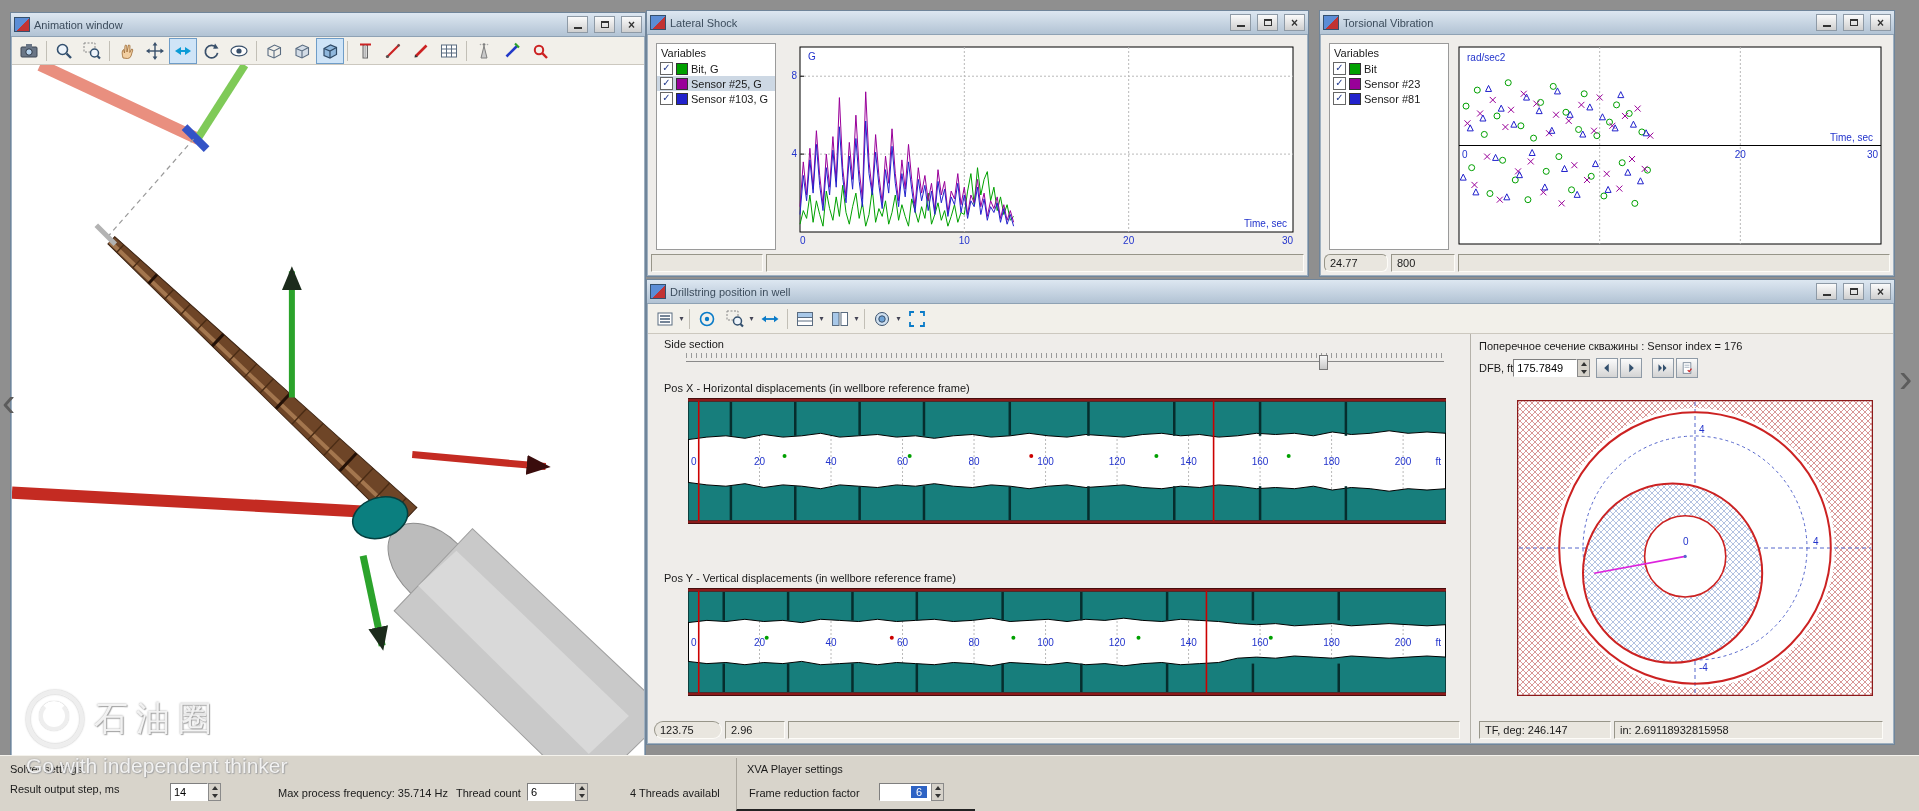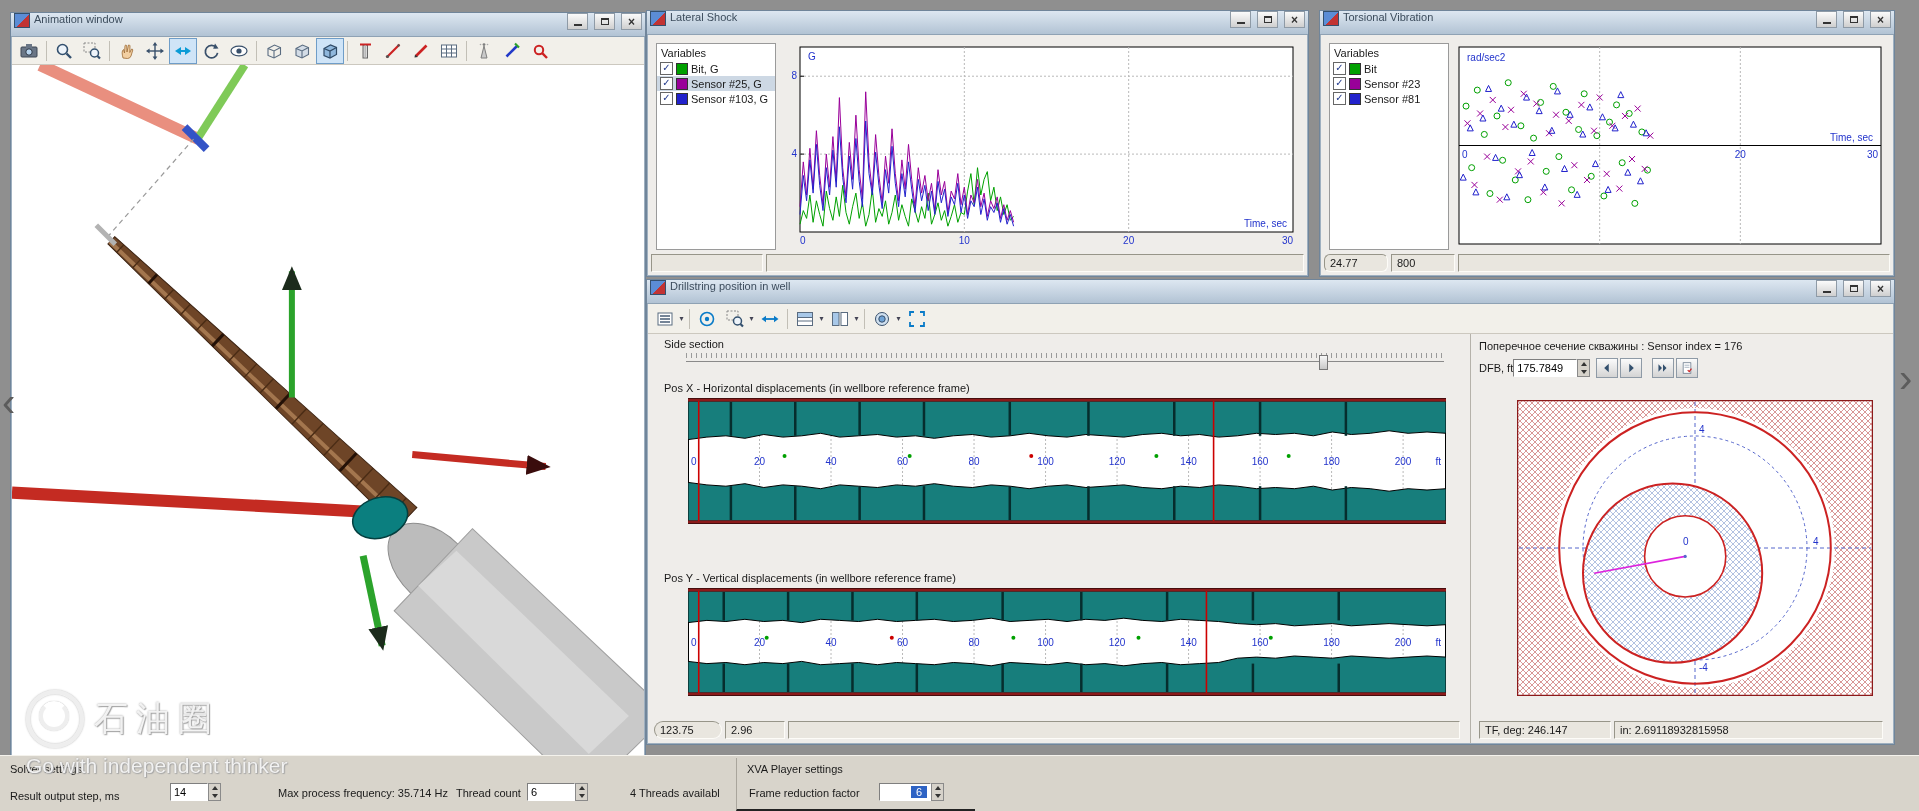--- a/index.html
+++ b/index.html
@@ -1,18 +1,18 @@
 <!DOCTYPE html>
 <html><head>
 <meta charset="utf-8">
 <style>
   html,body{margin:0;padding:0;width:1919px;height:811px;overflow:hidden;
     background:#8f8f8f;font-family:"Liberation Sans",sans-serif;font-size:11px;color:#1a1a1a;position:relative}
   .win{position:absolute;border:1px solid #70859a;background:#efedea;box-shadow:0 0 0 1px #9fb0c0 inset}
-  .titlebar{position:absolute;left:0;top:0;right:0;height:24px;display:flex;gap:4px;
+  .titlebar{position:absolute;left:0;top:0;right:0;height:24px;display:flex;align-items:center;gap:4px;
     padding:0 3px;background:linear-gradient(#dde7f1,#b2c3d4);border-bottom:1px solid #8fa2b4;box-sizing:border-box}
   .tb-ic{width:14px;height:13px;border:1px solid #34506e;background:linear-gradient(135deg,#5b8dd6 55%,#c23333 55%);flex:0 0 auto}
   .title{flex:1;color:#3c4c5c;font-size:11px;white-space:nowrap;overflow:hidden}
   .wbtn{width:19px;height:15px;margin-left:2px;background:linear-gradient(#fbfbfb,#cfcfcf);border:1px solid #8e9aa6;
     display:flex;align-items:center;justify-content:center;flex:0 0 auto;cursor:default}
   .g-min{display:block;width:8px;height:2px;background:#333;margin-top:7px}
   .g-max{display:block;width:8px;height:7px;border:1px solid #333;border-top-width:2px;box-sizing:border-box}
   .g-close{font-size:12px;font-weight:bold;color:#333;line-height:1}
   .client{position:absolute;left:1px;right:1px;top:24px;bottom:1px}
   .toolbar{position:absolute;left:0;right:0;top:0;height:28px;background:#f2f0ea;border-bottom:1px solid #ccc8bf;
@@ -719,21 +719,21 @@
       <div class="statusbar" id="cs-status" style="left:8px;right:8px;bottom:4px;height:18px">
           <span class="scell" style="width: 120px;">TF, deg: 246.147</span>
           <span class="scell" style="flex: 1 1 0%;">in: 2.69118932815958</span>
         </div>
     </div>
   </div>
 </div>
 
 <div class="bp">
   <div class="lbl" style="left:10px;top:7px">Solver settings</div>
-  <div class="lbl" style="left:10px;top:34px">Result output step, ms</div>
+  <div class="lbl" style="left:10px;top:27px">Result output step, ms</div>
   <input class="field" style="position: absolute; left: 170px; top: 27px; width: 30px;" readonly="" value="14">
   <span class="spin" style="position:absolute;left:208px;top:27px">
       <i class="up"></i>
       <i class="dn"></i>
     </span>
   <div class="lbl" style="left:278px;top:31px">Max process frequency: 35.714 Hz</div>
   <div class="lbl" style="left:456px;top:31px">Thread count</div>
   <input class="field" style="position: absolute; left: 527px; top: 27px; width: 40px;" readonly="" value="6">
   <span class="spin" style="position:absolute;left:575px;top:27px">
       <i class="up"></i>

